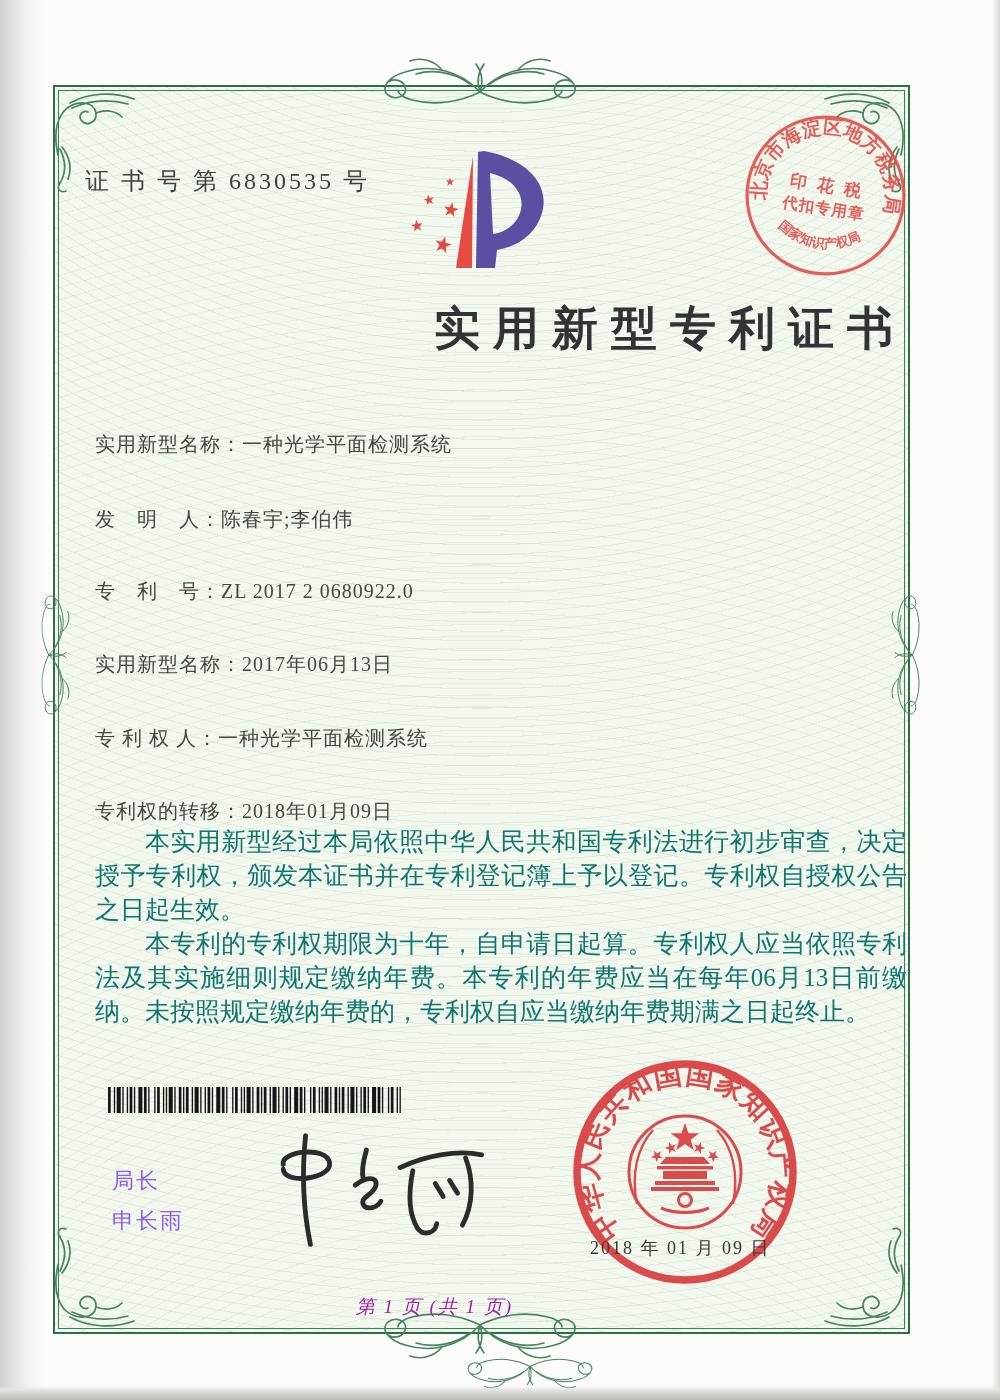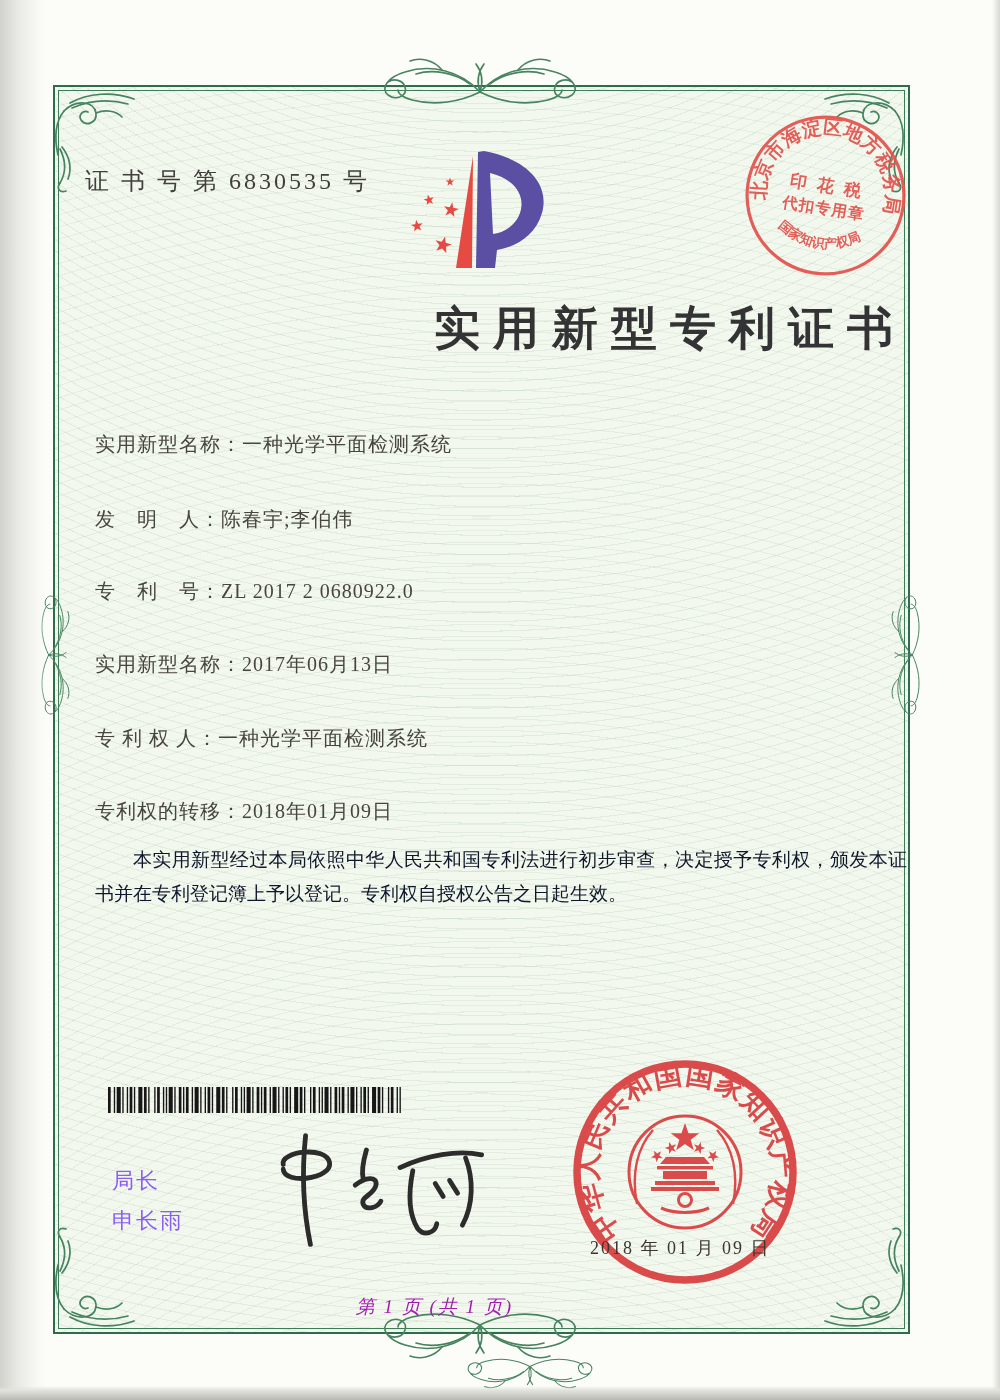--- a/index.html
+++ b/index.html
@@ -25,22 +25,22 @@
       repeating-radial-gradient(130% 95% at 50% 145%, rgba(125,168,135,.13) 0 1px, rgba(0,0,0,0) 1px 11px),
       #f3f8ee;}
   .frame-inner{position:absolute;inset:3px;border:1.3px solid #3e7c59;}
   .orn{color:#47835f;}
   
   .cert-no{left:85px;top:165px;font-size:24px;letter-spacing:3px;color:#403f3d;}
   .title{left:53px;top:298px;width:853px;text-align:right;font-size:46px;font-weight:bold;
     letter-spacing:13px;color:#333335;}
   .field{left:95px;font-size:20px;color:#474540;letter-spacing:1px;white-space:pre;text-align:right;}
   .f0{top:431px}.f1{top:506px}.f2{top:578px}.f3{top:651px}.f4{top:725px}.f5{top:798px}
-  .body-text{left:95px;top:843px;width:812px;font-size:19px;line-height:34px;
-    color:#0f172a;text-align:justify;}
+  .body-text{left:95px;top:825px;width:812px;font-size:25px;line-height:34px;
+    color:#0f766e;text-align:justify;}
   .body-text p{margin:0;text-indent:2em;}
   .signer{font-family:"Liberation Sans","DejaVu Sans",sans-serif;font-size:22px;color:#8b5cf6;
     letter-spacing:2px;font-weight:500;}
   .signer-title{left:112px;top:1166px;}
   .signer-name{left:112px;top:1206px;font-family:Liberation Mono, monospace;}
   .seal-date{left:590px;top:1236px;font-size:18px;letter-spacing:2px;color:#3c3531;z-index:6;}
   .footer{left:8px;top:1294px;width:853px;text-align:center;font-size:19px;color:#a21caf;letter-spacing:2px;font-style:italic;}
   svg{display:block;}
   .z5{z-index:5;} .z4{z-index:4;} .z3{z-index:3;}
 </style>
@@ -143,20 +143,21 @@
 
 <div class="abs field f0"><span>实用新型名称：</span><span>一种光学平面检测系统</span></div>
 <div class="abs field f1"><span>发　明　人：</span><span>陈春宇;李伯伟</span></div>
 <div class="abs field f2"><span>专　利　号：</span><span>ZL 2017 2 0680922.0</span></div>
 <div class="abs field f3"><span>实用新型名称：</span><span>2017年06月13日</span></div>
 <div class="abs field f4"><span>专 利 权 人：</span><span>一种光学平面检测系统</span></div>
 <div class="abs field f5"><span>专利权的转移：</span><span>2018年01月09日</span></div>
 
 <div class="abs body-text">
   <p>本实用新型经过本局依照中华人民共和国专利法进行初步审查，决定授予专利权，颁发本证书并在专利登记簿上予以登记。专利权自授权公告之日起生效。</p>
+  <p>本专利的专利权期限为十年，自申请日起算。专利权人应当依照专利法及其实施细则规定缴纳年费。本专利的年费应当在每年06月13日前缴纳。未按照规定缴纳年费的，专利权自应当缴纳年费期满之日起终止。</p>
 </div>
 
 <svg id="barcode-svg" class="abs" style="left:106px;top:1087px" width="300" height="26" viewBox="0 0 300 26">
     <rect x="2.00" y="0" width="2.70" height="26" fill="#161616"></rect>
     <rect x="7.80" y="0" width="1.35" height="26" fill="#161616"></rect>
     <rect x="10.70" y="0" width="4.05" height="26" fill="#161616"></rect>
     <rect x="16.30" y="0" width="1.35" height="26" fill="#161616"></rect>
     <rect x="20.75" y="0" width="1.35" height="26" fill="#161616"></rect>
     <rect x="23.65" y="0" width="2.70" height="26" fill="#161616"></rect>
     <rect x="27.90" y="0" width="1.35" height="26" fill="#161616"></rect>

